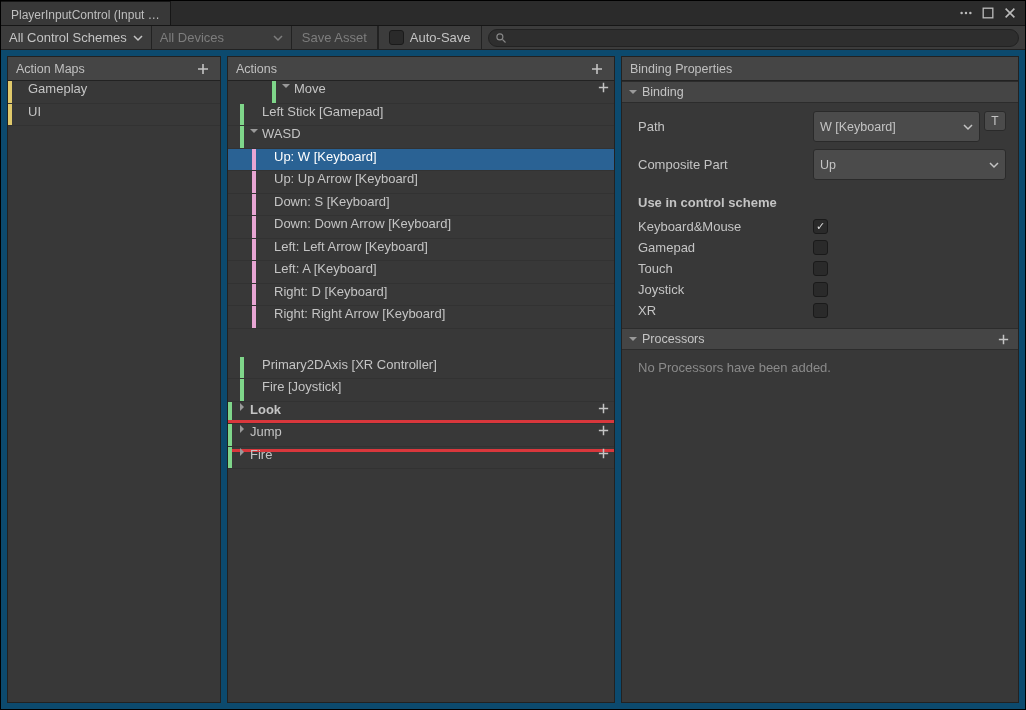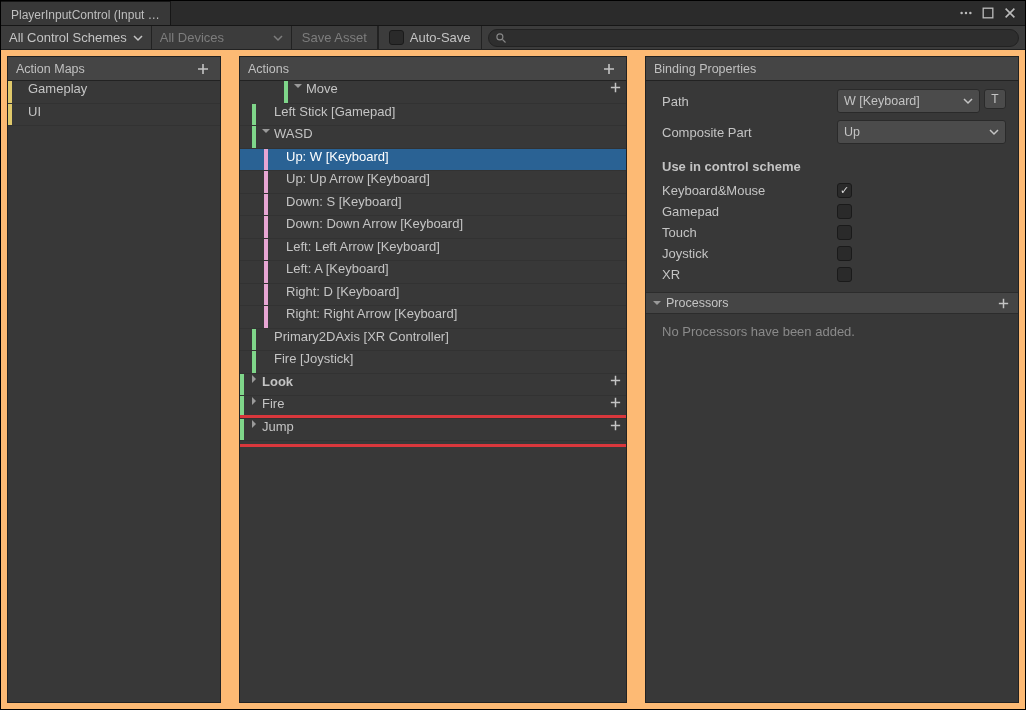--- a/index.html
+++ b/index.html
@@ -109,22 +109,22 @@
     border:1px solid #222;
     border-radius:10px;
     display:flex; align-items:center;
     padding: 0 6px;
   }
   .search-box svg { flex-shrink:0; }
   
   .columns {
     flex:1; display:flex;
     padding: 6px;
-    gap: 18px;
-    background: #fdba74;
+    gap: 6px;
+    background: #0c4a6e;
     min-height:0;
   }
   .col {
     background: #383838;
     border: 1px solid var(--border-light);
     display:flex; flex-direction:column;
     min-height:0;
   }
   .col-maps { width: 214px; }
   .col-actions { width: 388px; }
@@ -184,21 +184,21 @@
     padding: 8px 12px 10px 16px;
     display:flex; flex-direction:column;
     gap: 7px;
   }
   .prop-row {
     display:flex; align-items:center;
   }
   .prop-label { width: 175px; }
   .prop-field { flex:1; display:flex; gap:4px; }
   .dd {
-    flex:1; height:24px;
+    flex:1; height:31px;
     background:#4b4b4b;
     border:1px solid #2a2a2a;
     border-radius:3px;
     display:flex; align-items:center;
     padding: 0 6px;
     font-size:12.5px;
     position:relative;
   }
   .dd .chev { margin-left:auto; }
   .sq-btn {
@@ -411,21 +411,21 @@
               <span class="row-label">Right: D [Keyboard]</span>
             </div>
           </div>
           <div style="position: relative;">
             <div class="row">
               <div class="stripe pink" style="margin-left: 24px;"></div>
               <span class="foldout" style="width: 12px; margin-left: 4px;"></span>
               <span class="row-label">Right: Right Arrow [Keyboard]</span>
             </div>
           </div>
-          <div style="position: relative;">
+          <div style="position: relative; margin-top: 28px;">
             <div class="row">
               <div class="stripe green" style="margin-left: 12px;"></div>
               <span class="foldout" style="width: 12px; margin-left: 4px;"></span>
               <span class="row-label">Primary2DAxis [XR Controller]</span>
             </div>
           </div>
           <div style="position: relative;">
             <div class="row">
               <div class="stripe green" style="margin-left: 12px;"></div>
               <span class="foldout" style="width: 12px; margin-left: 4px;"></span>
@@ -449,54 +449,60 @@
             </div>
           </div>
           <div style="position: relative;">
             <div class="row">
               <div class="stripe green" style="margin-left: 0px;"></div>
               <span class="foldout" style="margin-left: 4px;">
                 <svg width="10" height="10" viewBox="0 0 10 10">
                   <path d="M3 1 L7 5 L3 9 Z" fill="#9a9a9a"></path>
                 </svg>
               </span>
+              <span class="row-label">Jump</span>
+              <span class="row-plus">
+                <svg width="13" height="13" viewBox="0 0 14 14">
+                  <path d="M7 2 V12 M2 7 H12" stroke="#c4c4c4" stroke-width="1.6"></path>
+                </svg>
+              </span>
+            </div>
+            <div class="highlight-box"></div>
+          </div>
+          <div style="position: relative;">
+            <div class="row">
+              <div class="stripe green" style="margin-left: 0px;"></div>
+              <span class="foldout" style="margin-left: 4px;">
+                <svg width="10" height="10" viewBox="0 0 10 10">
+                  <path d="M3 1 L7 5 L3 9 Z" fill="#9a9a9a"></path>
+                </svg>
+              </span>
               <span class="row-label">Fire</span>
               <span class="row-plus">
                 <svg width="13" height="13" viewBox="0 0 14 14">
                   <path d="M7 2 V12 M2 7 H12" stroke="#c4c4c4" stroke-width="1.6"></path>
                 </svg>
               </span>
             </div>
-          </div>
-          <div style="position: relative;">
-            <div class="row">
-              <div class="stripe green" style="margin-left: 0px;"></div>
-              <span class="foldout" style="margin-left: 4px;">
-                <svg width="10" height="10" viewBox="0 0 10 10">
-                  <path d="M3 1 L7 5 L3 9 Z" fill="#9a9a9a"></path>
-                </svg>
-              </span>
-              <span class="row-label">Jump</span>
-              <span class="row-plus">
-                <svg width="13" height="13" viewBox="0 0 14 14">
-                  <path d="M7 2 V12 M2 7 H12" stroke="#c4c4c4" stroke-width="1.6"></path>
-                </svg>
-              </span>
-            </div>
-            <div class="highlight-box"></div>
           </div>
         </div>
     </div>
 
     <div class="col col-props">
       <div class="col-header">
         <span>Binding Properties</span>
       </div>
       <div class="col-body">
 
+        <div class="section-header">
+          <svg width="10" height="10" viewBox="0 0 10 10">
+              <path d="M1 3 L5 7 L9 3 Z" fill="#9a9a9a"></path>
+            </svg>
+          <span>Binding</span>
+        </div>
 
         <div class="props-body">
           <div class="prop-row">
             <div class="prop-label">Path</div>
             <div class="prop-field">
               <div class="dd">
                 <span>W [Keyboard]</span>
                 <svg class="chev" width="10" height="10" viewBox="0 0 10 10">
                     <path d="M1 3 L5 7 L9 3" fill="none" stroke="#c4c4c4" stroke-width="1.5"></path>
                   </svg>

